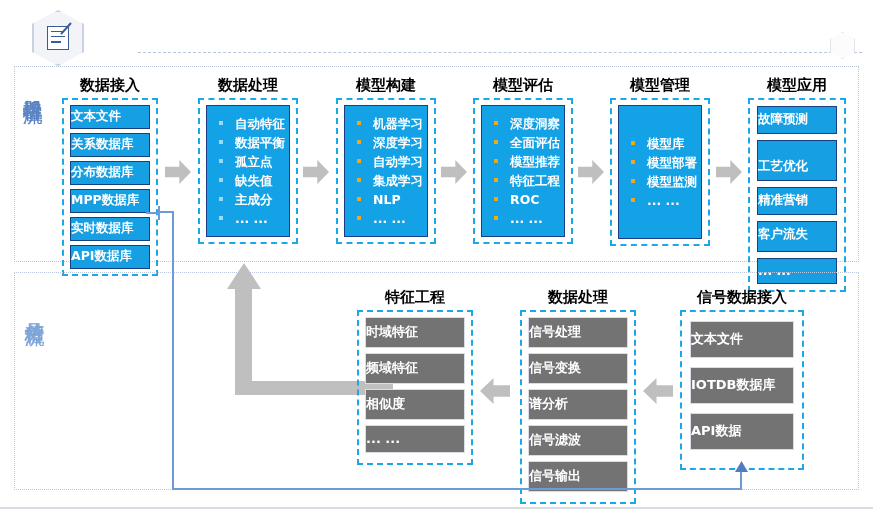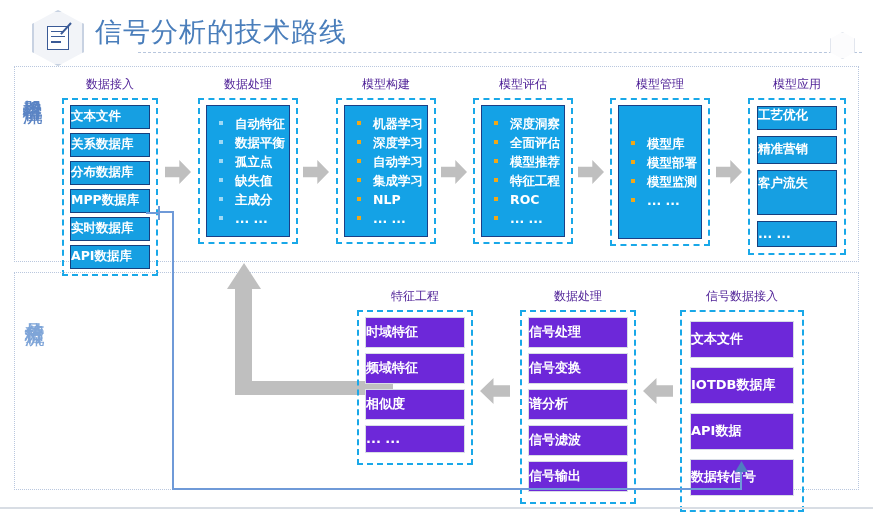--- a/index.html
+++ b/index.html
@@ -64,22 +64,22 @@
     writing-mode: vertical-rl; text-orientation: upright;
     font-family:"DejaVu Sans","Liberation Sans",sans-serif;
   }
   #label-ml{ left:20px; top:84px; color:#5b84c4; }
   #label-sig{ left:22px; top:306px; color:#7fa5d8; }
 
   
   .col{ position:absolute; }
   .col-title{
     position:absolute; top:0; left:0; width:100%;
-    text-align:center; font-weight:normal; font-size:12px;
-    color:#4c1d95; white-space:nowrap;
+    text-align:center; font-weight:bold; font-size:15px;
+    color:#000000; white-space:nowrap;
     font-family:"DejaVu Sans","Liberation Sans",sans-serif;
   }
   .dashbox{
     position:absolute; left:0; top:22px; width:100%;
     border:2px dashed #19a8e8;
     padding:5px 6px;
   }
 
   
   .chip{
@@ -107,21 +107,21 @@
     white-space:nowrap;
   }
   .listbox li:before{
     content:""; position:absolute; left:2px; top:7px;
     width:4px; height:4px; background:#9ed9f5;
   }
   .listbox.amber li:before{ background:#f0a818; }
 
   
   .chip.dk{
-    background:#6d28d9; border:1.2px solid #d8dde6; color:#fff;
+    background:#737373; border:1.2px solid #d8dde6; color:#fff;
     font-size:13px; padding:5px 0 6px 0; margin-bottom:5px;
   }
 
   
   .arrow-r{
     position:absolute; width:26px; height:24px;
     background:#bfbfbf;
     clip-path: polygon(0% 28%, 55% 28%, 55% 0%, 100% 50%, 55% 100%, 55% 72%, 0% 72%);
   }
   .arrow-l{
@@ -158,21 +158,20 @@
   <div class="title-icon">
     <div class="hexshape">
       <div class="doc-glyph">
           <i></i>
           <i></i>
           <i></i>
           <span class="pen-glyph"></span>
         </div>
     </div>
   </div>
-  <div class="page-title">信号分析的技术路线</div>
   <div class="title-underline"></div>
   <div class="corner-hex"></div>
 
   <div class="panel" id="panel-ml"></div>
   <div class="side-label" id="label-ml">机器学习流程</div>
 
   <div class="col" style="left:62px; top:76px; width:96px;">
     <div class="col-title">数据接入</div>
     <div class="dashbox">
       <span class="chip">文本文件</span>
@@ -242,23 +241,24 @@
           <li>模型监测</li>
           <li>... ...</li>
         </ul>
       </div>
     </div>
   </div>
 
   <div class="col" style="left:748px; top:76px; width:98px;">
     <div class="col-title">模型应用</div>
     <div class="dashbox" style="padding:6px 7px;">
-      <span class="chip" style="padding:0 0 5px 0;margin-bottom:6px;">工艺优化</span>
+      <span class="chip" style="padding:4px 0 5px 0;margin-bottom:6px;">故障预测</span>
+      <span class="chip" style="padding:17px 0 5px 0;margin-bottom:6px;">工艺优化</span>
       <span class="chip" style="padding:4px 0 5px 0;margin-bottom:6px;">精准营销</span>
-      <span class="chip" style="padding:4px 0 22px 0;margin-bottom:6px;">客户流失</span>
+      <span class="chip" style="padding:4px 0 8px 0;margin-bottom:6px;">客户流失</span>
       <span class="chip" style="padding:4px 0 5px 0;">... ...</span>
     </div>
   </div>
 
   <div class="arrow-r" style="left:165px; top:160px;"></div>
   <div class="arrow-r" style="left:303px; top:160px;"></div>
   <div class="arrow-r" style="left:441px; top:160px;"></div>
   <div class="arrow-r" style="left:578px; top:160px;"></div>
   <div class="arrow-r" style="left:716px; top:160px;"></div>
 
@@ -291,21 +291,20 @@
       <span class="chip dk">信号输出</span>
     </div>
   </div>
 
   <div class="col" style="left:680px; top:288px; width:124px;">
     <div class="col-title">信号数据接入</div>
     <div class="dashbox" style="padding:9px 8px;">
       <span class="chip dk" style="padding:8px 0 9px 0;margin-bottom:9px;">文本文件</span>
       <span class="chip dk" style="padding:8px 0 9px 0;margin-bottom:9px;">IOTDB数据库</span>
       <span class="chip dk" style="padding:8px 0 9px 0;margin-bottom:9px;">API数据</span>
-      <span class="chip dk" style="padding:8px 0 9px 0;">数据转信号</span>
     </div>
   </div>
 
   <div class="arrow-l" style="left:480px; top:378px;"></div>
   <div class="arrow-l" style="left:643px; top:378px;"></div>
 
   <div class="btick" style="left:146px; top:212px; width:14px; height:2px;"></div>
   <div class="bline" style="left:158px; top:206px; width:2px; height:14px;"></div>
   <div class="bline" style="left:172px; top:212px; width:2px; height:278px;"></div>
   <div class="bline" style="left:158px; top:211px; width:16px; height:2px;"></div>

